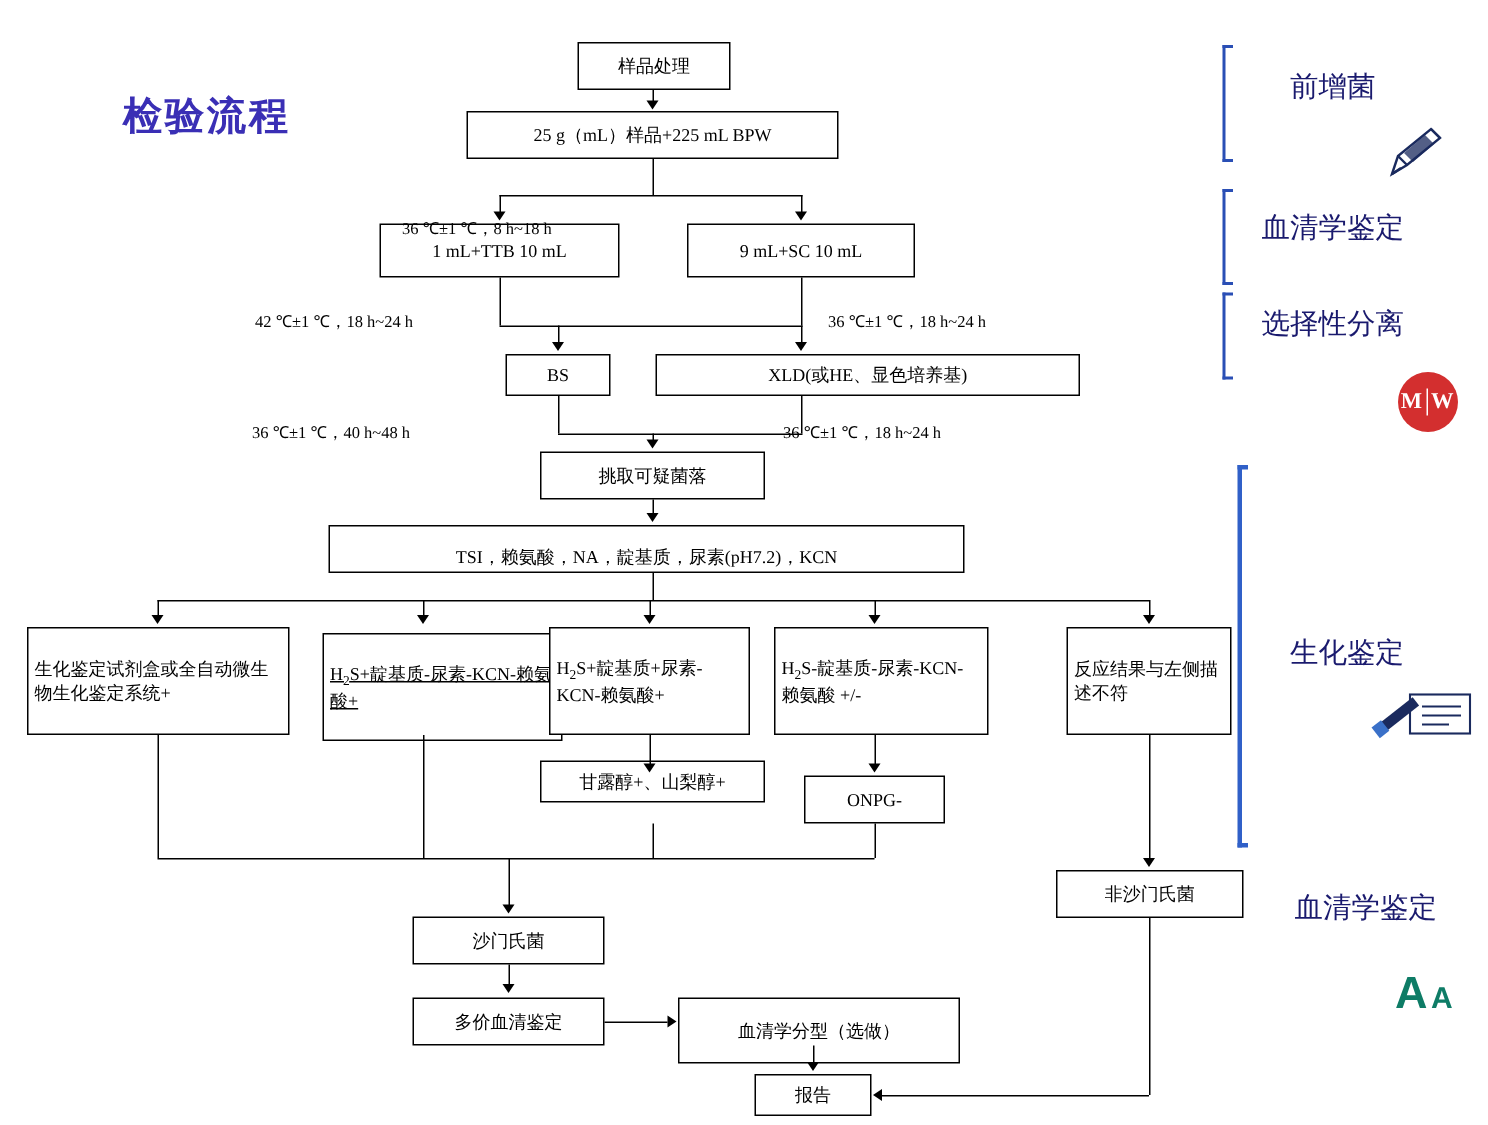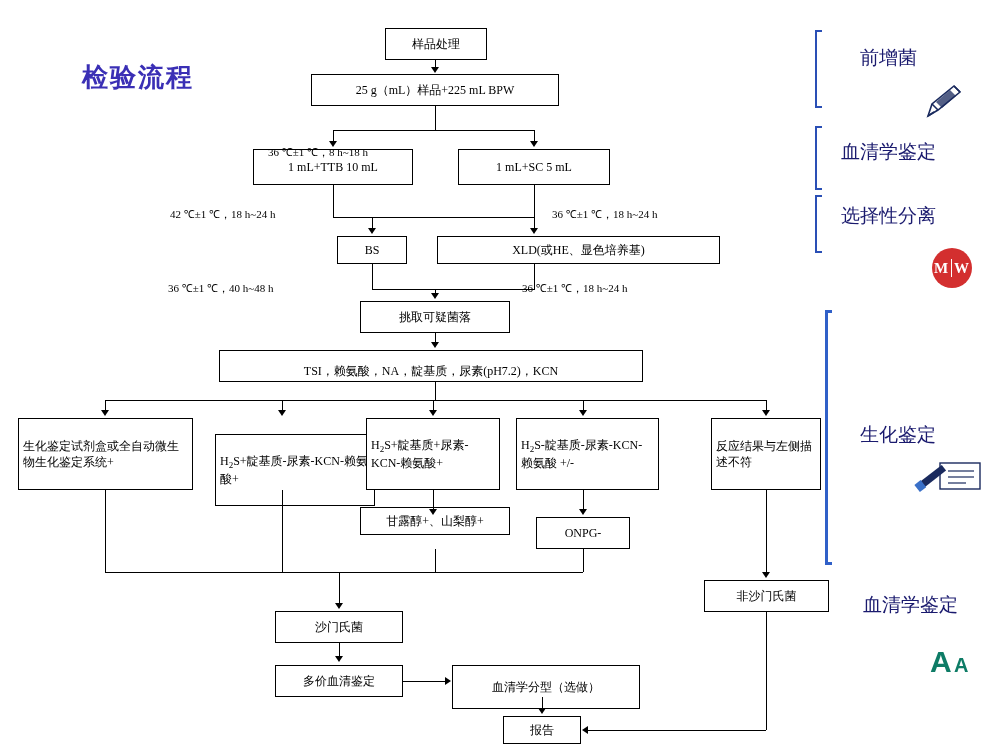--- a/index.html
+++ b/index.html
@@ -137,21 +137,21 @@
 
   <div class="box" style="left:311px; top:74px; width:248px; height:32px;">
     <span>25 g（mL）样品+225 mL BPW</span>
   </div>
 
   <div class="box" style="left:253px; top:149px; width:160px; height:36px;">
     <span>1 mL+TTB 10 mL</span>
   </div>
 
   <div class="box" style="left:458px; top:149px; width:152px; height:36px;">
-    <span>1 mL+SC 5 mL</span>
+    <span>9 mL+SC 10 mL</span>
   </div>
 
   <div class="box" style="left:337px; top:236px; width:70px; height:28px;">
     <span>BS</span>
   </div>
 
   <div class="box" style="left:437px; top:236px; width:283px; height:28px;">
     <span>XLD(或HE、显色培养基)</span>
   </div>
 
@@ -160,21 +160,21 @@
   </div>
 
   <div class="box" style="left:219px; top:350px; width:424px; height:32px;align-items:flex-end;">
     <span>TSI，赖氨酸，NA，靛基质，尿素(pH7.2)，KCN</span>
   </div>
 
   <div class="box left" style="left:18px; top:418px; width:175px; height:72px; font-size:12px;">
     <span>生化鉴定试剂盒或全自动微生物生化鉴定系统+</span>
   </div>
 
-  <div class="box left" style="left:215px; top:434px; width:160px; height:72px;">
+  <div class="box left" style="left:215px; top:422px; width:160px; height:72px;text-decoration:underline;">
     <span>H<span class="sub">2</span>S+靛基质-尿素-KCN-赖氨酸+</span>
   </div>
 
   <div class="box left" style="left:366px; top:418px; width:134px; height:72px;">
     <span>H<span class="sub">2</span>S+靛基质+尿素-KCN-赖氨酸+</span>
   </div>
 
   <div class="box left" style="left:516px; top:418px; width:143px; height:72px;">
     <span>H<span class="sub">2</span>S-靛基质-尿素-KCN-赖氨酸 +/-</span>
   </div>

